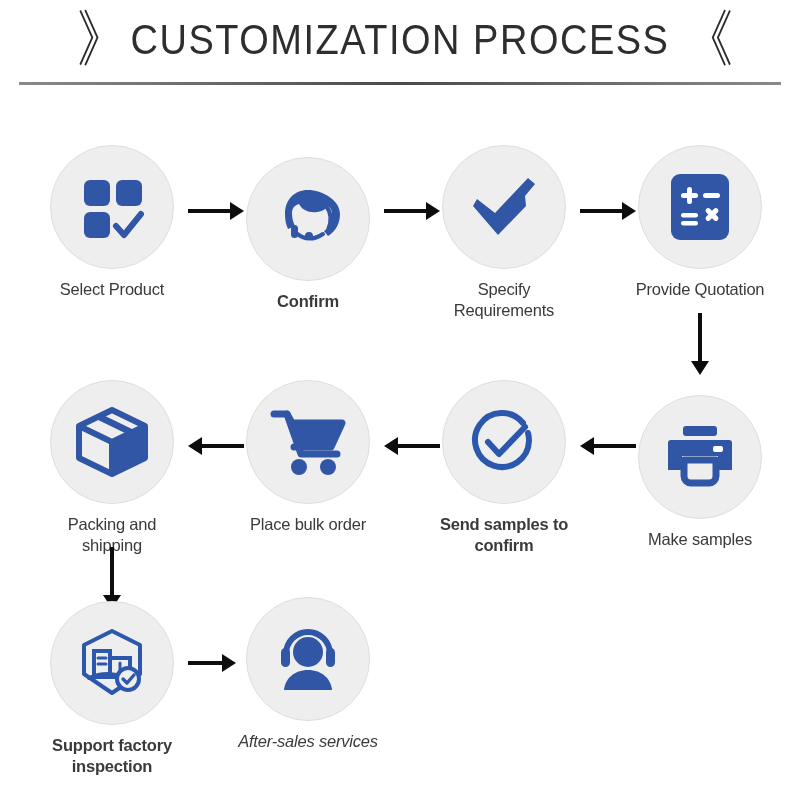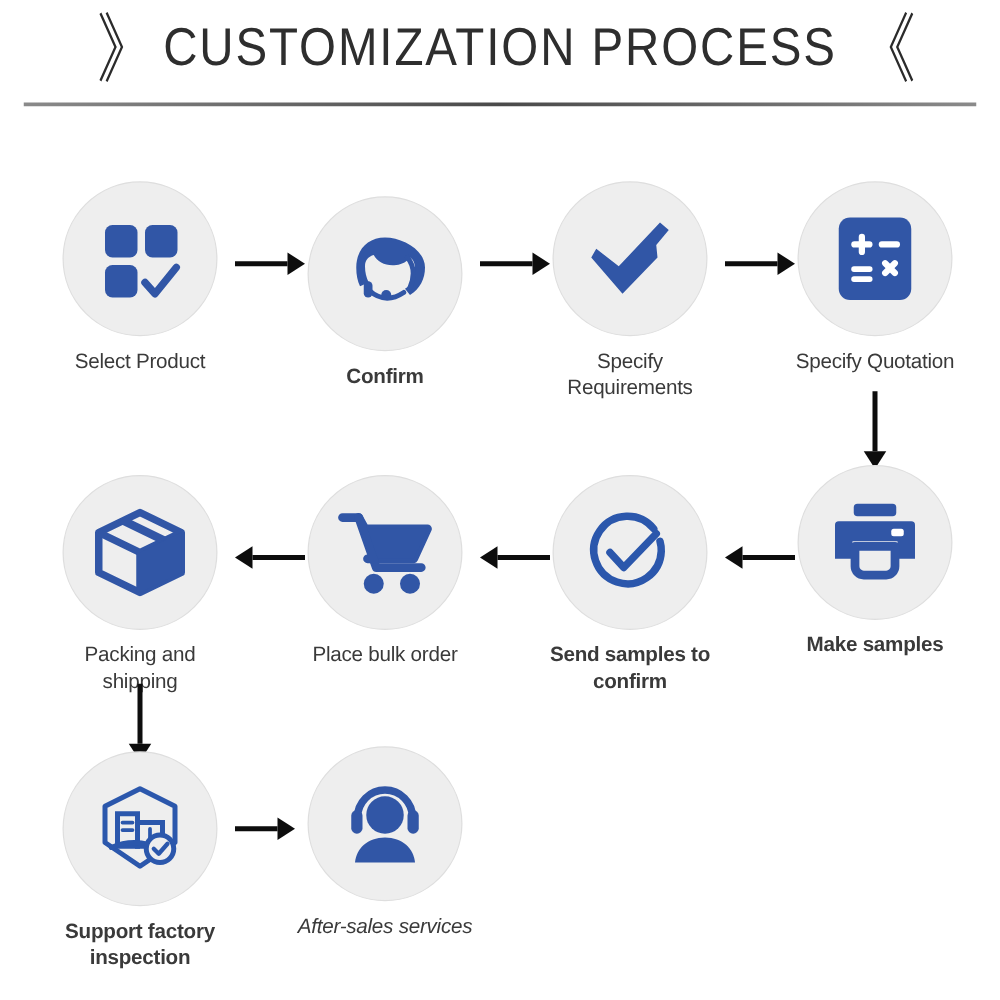--- a/index.html
+++ b/index.html
@@ -212,21 +212,21 @@
           <rect x="12" y="22" width="17" height="5" rx="2.5" fill="#ffffff"></rect>
           <rect x="18" y="16" width="5" height="17" rx="2.5" fill="#ffffff"></rect>
           <rect x="34" y="22" width="17" height="5" rx="2.5" fill="#ffffff"></rect>
           <rect x="12" y="42" width="17" height="4.5" rx="2.2" fill="#ffffff"></rect>
           <rect x="12" y="50" width="17" height="4.5" rx="2.2" fill="#ffffff"></rect>
           <rect x="35" y="41" width="16" height="5" rx="2.5" fill="#ffffff" transform="rotate(45 43 43.5)"></rect>
           <rect x="35" y="41" width="16" height="5" rx="2.5" fill="#ffffff" transform="rotate(-45 43 43.5)"></rect>
         </svg>
       </span>
     </div>
-    <div class="node-label">Specify Quotation</div>
+    <div class="node-label">Provide Quotation</div>
   </div>
 
   <div class="arrow arrow-v" style="left:690px; top:228px; height:62px;">
     <div class="shaftv"></div>
     <div class="head-d"></div>
   </div>
 
   <div class="node" style="left:36px; top:295px;text-align:center;">
     <div class="bubble">
       <span>
@@ -277,21 +277,21 @@
       </span>
     </div>
     <div class="node-label">Send samples to confirm</div>
   </div>
 
   <div class="arrow arrow-h" style="left:580px; top:351px; width:56px;">
     <div class="head-l"></div>
     <div class="shaft"></div>
   </div>
 
-  <div class="node" style="left:624px; top:287px;font-weight:bold;">
+  <div class="node" style="left:624px; top:310px;">
     <div class="bubble">
       <span>
         <svg width="74" height="66" viewBox="0 0 74 66">
           <rect x="20" y="2" width="34" height="10" rx="3" fill="#3156a6"></rect>
           <path d="M8 16 h58 a3 3 0 0 1 3 3 v27 h-14 v-14 h-36 v14 h-14 v-27 a3 3 0 0 1 3 -3 z" fill="#3156a6"></path>
           <rect x="50" y="22" width="10" height="6" rx="2" fill="#ffffff"></rect>
           <path d="M21 36 h32 v16 a7 7 0 0 1 -7 7 h-18 a7 7 0 0 1 -7 -7 z" fill="none" stroke="#3156a6" stroke-width="7" stroke-linejoin="round"></path>
         </svg>
       </span>
     </div>

